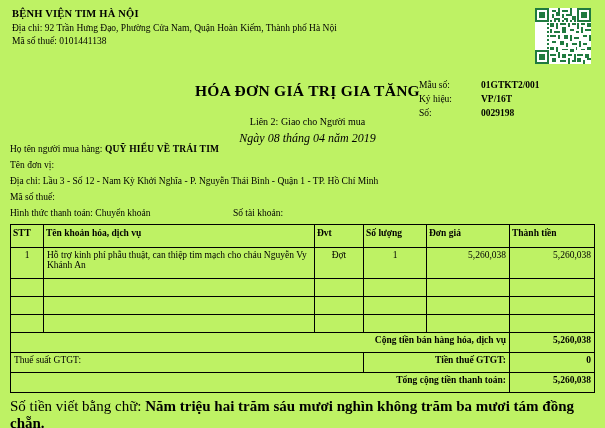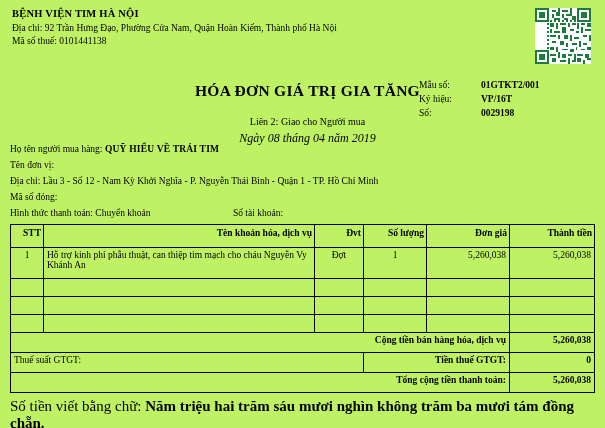--- a/index.html
+++ b/index.html
@@ -124,21 +124,21 @@
     border-collapse: collapse;
     margin-top: 2px;
     font-size: 9.5px;
   }
   table.inv th, table.inv td {
     border: 1px solid #000;
     padding: 2px 3px;
     vertical-align: top;
   }
   table.inv th {
-    text-align: right;
+    text-align: left;
     font-weight: bold;
     font-size: 9.5px;
     height: 16px;
     padding: 3px 2px;
   }
   .c-stt   { width: 26px;  text-align: center; }
   .c-name  { width: auto; }
   .c-dvt   { width: 42px;  text-align: center; }
   .c-qty   { width: 56px;  text-align: center; }
   .c-price { width: 76px;  text-align: right; }
@@ -334,21 +334,21 @@
       </div>
       <div class="frow">
         <span class="flabel">Tên đơn vị:</span>
         <span class="fval"></span>
       </div>
       <div class="frow">
         <span class="flabel">Địa chỉ:</span>
         <span class="fval">Lầu 3 - Số 12 - Nam Kỳ Khởi Nghĩa - P. Nguyễn Thái Bình - Quận 1 - TP. Hồ Chí Minh</span>
       </div>
       <div class="frow">
-        <span class="flabel">Mã số đóng:</span>
+        <span class="flabel">Mã số thuế:</span>
         <span class="fval"></span>
       </div>
       <div class="frow">
         <span class="flabel">Hình thức thanh toán:</span>
         <span class="fval">Chuyển khoản</span>
         <span class="acct">Số tài khoản:</span>
         <span class="fval"></span>
       </div>
     </div>
 

